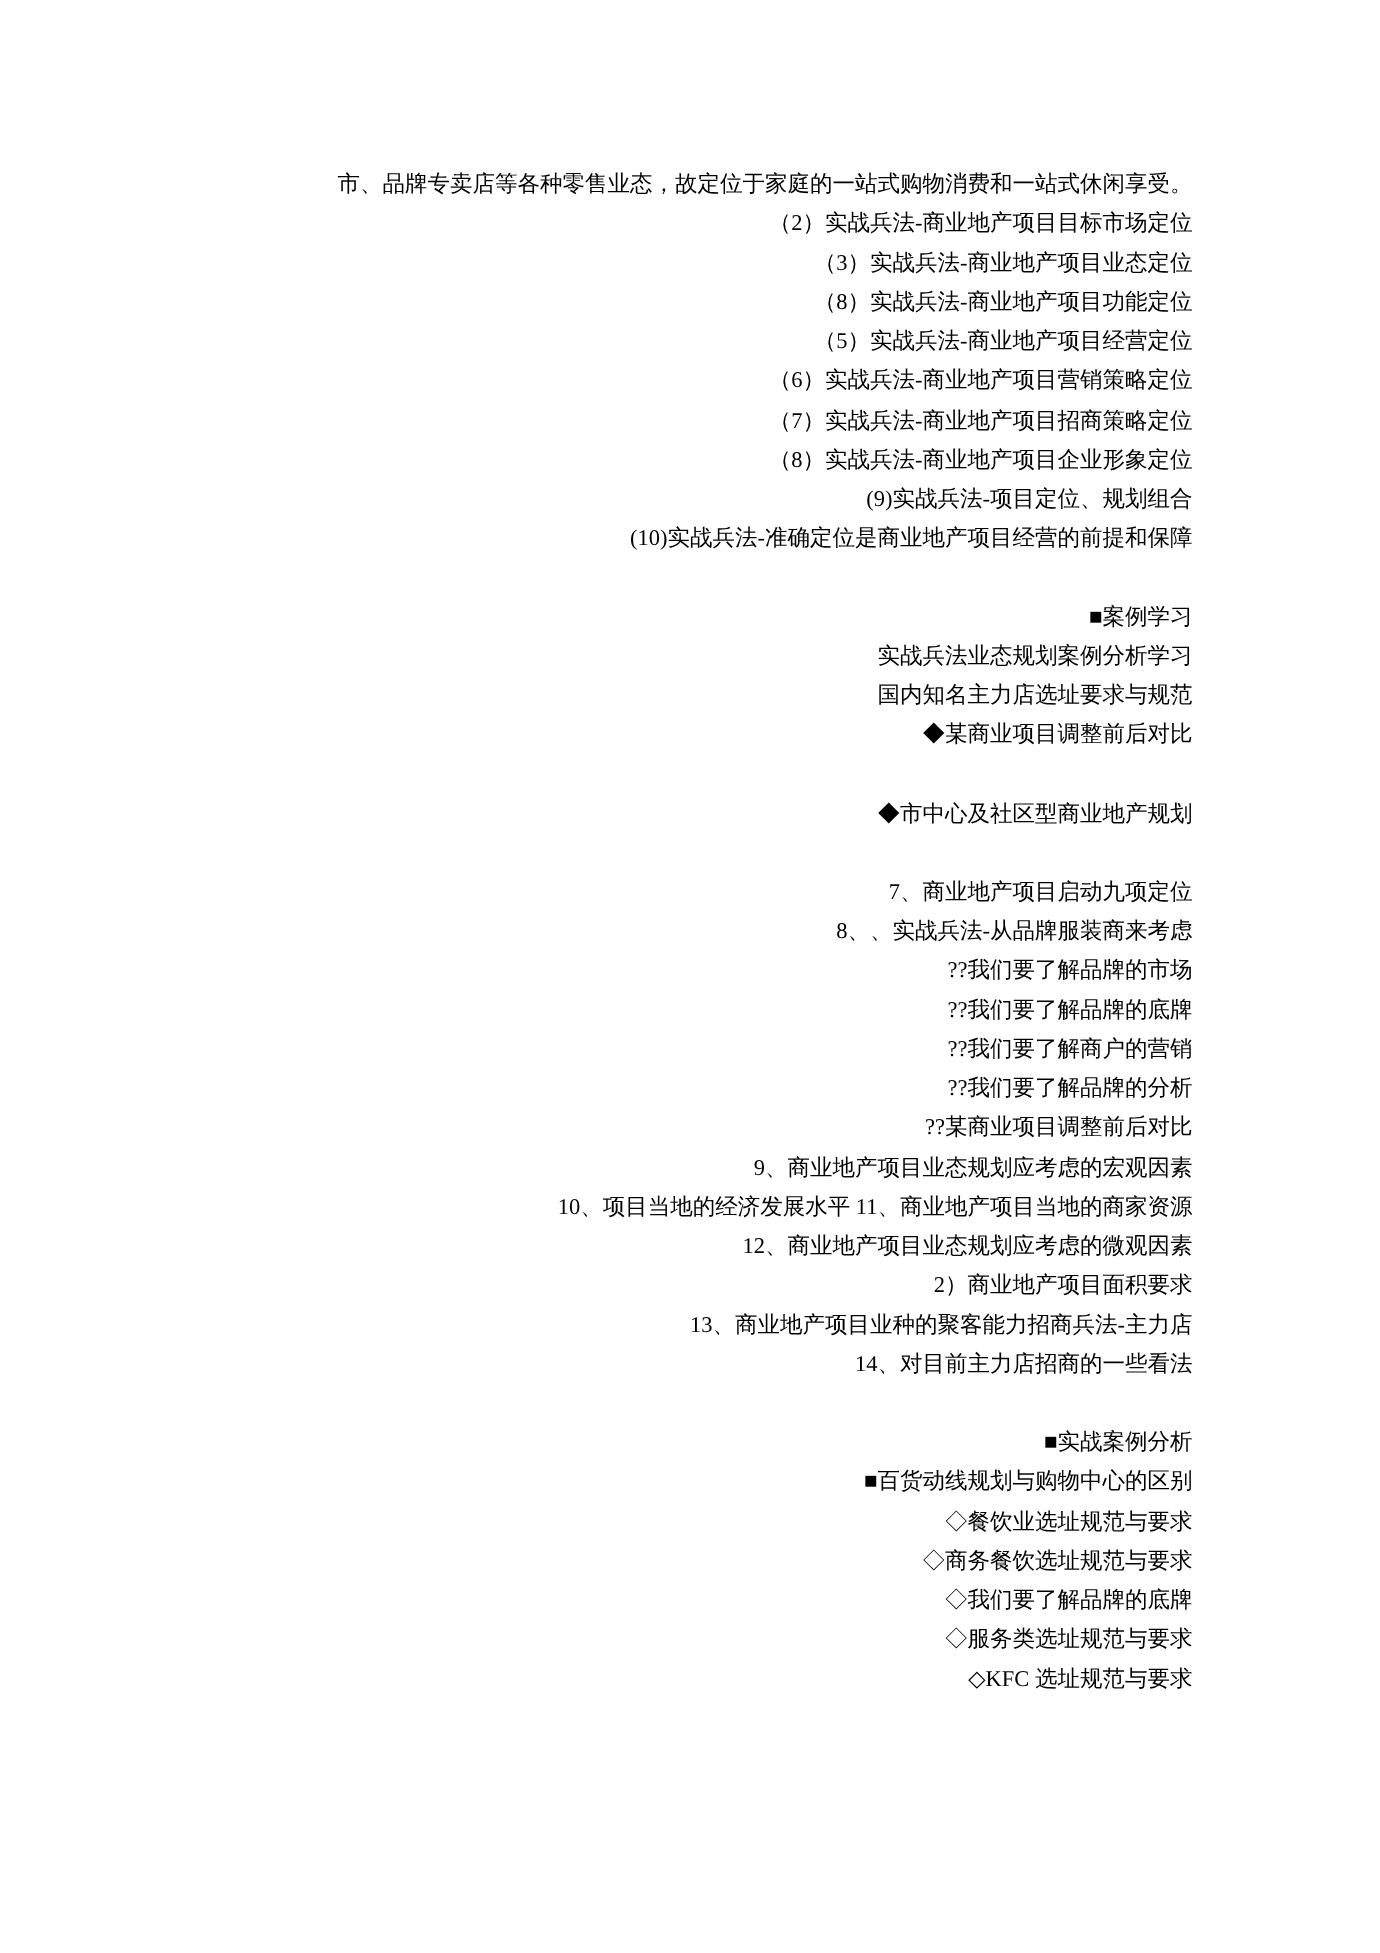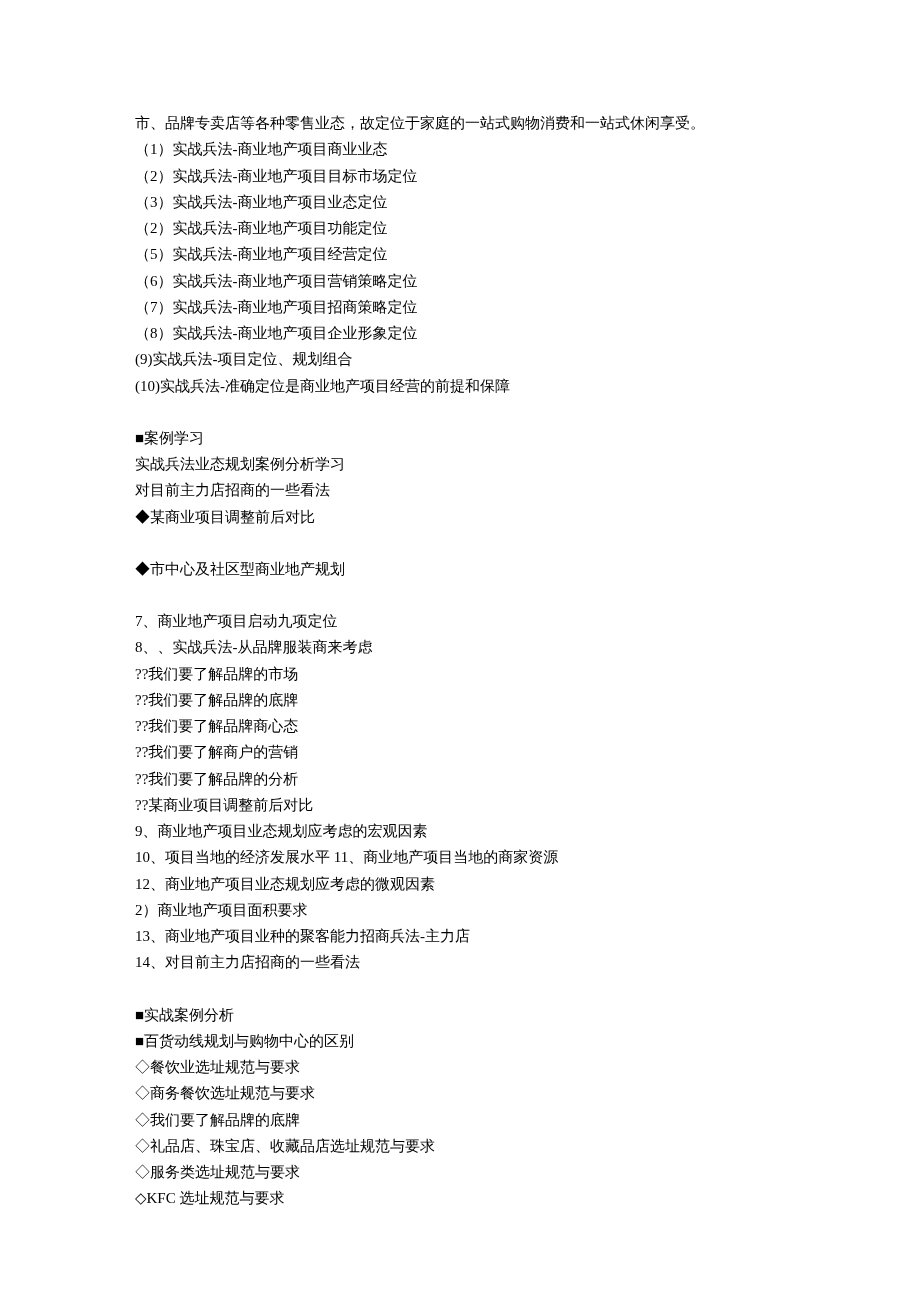--- a/index.html
+++ b/index.html
@@ -1,18 +1,19 @@
 <!DOCTYPE html>
 <html><head>
   <meta charset="utf-8">
   <style>
     * {
       margin: 0;
       padding: 0;
       box-sizing: border-box;
+      text-align: right;
     }
     body {
       width: 920px;
       min-height: 1302px;
       background: #ffffff;
       font-family: "SimSun", "宋体", serif;
       font-size: 15px;
       line-height: 1.75;
       color: #000000;
       padding: 110px 125px 80px 135px;
@@ -23,54 +24,51 @@
     }
     .blank {
       height: 26px;
     }
   </style>
 </head>
 <body>
 
 <div id="content">
     <span class="line">市、品牌专卖店等各种零售业态，故定位于家庭的一站式购物消费和一站式休闲享受。</span>
-    <span class="line">（1）实战兵法-商业地产项目商业业态</span>
     <span class="line">（2）实战兵法-商业地产项目目标市场定位</span>
     <span class="line">（3）实战兵法-商业地产项目业态定位</span>
-    <span class="line">（2）实战兵法-商业地产项目功能定位</span>
+    <span class="line">（8）实战兵法-商业地产项目功能定位</span>
     <span class="line">（5）实战兵法-商业地产项目经营定位</span>
     <span class="line">（6）实战兵法-商业地产项目营销策略定位</span>
     <span class="line">（7）实战兵法-商业地产项目招商策略定位</span>
     <span class="line">（8）实战兵法-商业地产项目企业形象定位</span>
     <span class="line">(9)实战兵法-项目定位、规划组合</span>
     <span class="line">(10)实战兵法-准确定位是商业地产项目经营的前提和保障</span>
     <div class="blank"></div>
     <span class="line">■案例学习</span>
     <span class="line">实战兵法业态规划案例分析学习</span>
-    <span class="line">对目前主力店招商的一些看法</span>
+    <span class="line">国内知名主力店选址要求与规范</span>
     <span class="line">◆某商业项目调整前后对比</span>
     <div class="blank"></div>
     <span class="line">◆市中心及社区型商业地产规划</span>
     <div class="blank"></div>
     <span class="line">7、商业地产项目启动九项定位</span>
     <span class="line">8、、实战兵法-从品牌服装商来考虑</span>
     <span class="line">??我们要了解品牌的市场</span>
     <span class="line">??我们要了解品牌的底牌</span>
-    <span class="line">??我们要了解品牌商心态</span>
     <span class="line">??我们要了解商户的营销</span>
     <span class="line">??我们要了解品牌的分析</span>
     <span class="line">??某商业项目调整前后对比</span>
     <span class="line">9、商业地产项目业态规划应考虑的宏观因素</span>
     <span class="line">10、项目当地的经济发展水平 11、商业地产项目当地的商家资源</span>
     <span class="line">12、商业地产项目业态规划应考虑的微观因素</span>
     <span class="line">2）商业地产项目面积要求</span>
     <span class="line">13、商业地产项目业种的聚客能力招商兵法-主力店</span>
     <span class="line">14、对目前主力店招商的一些看法</span>
     <div class="blank"></div>
     <span class="line">■实战案例分析</span>
     <span class="line">■百货动线规划与购物中心的区别</span>
     <span class="line">◇餐饮业选址规范与要求</span>
     <span class="line">◇商务餐饮选址规范与要求</span>
     <span class="line">◇我们要了解品牌的底牌</span>
-    <span class="line">◇礼品店、珠宝店、收藏品店选址规范与要求</span>
     <span class="line">◇服务类选址规范与要求</span>
     <span class="line">◇KFC 选址规范与要求</span>
   </div>
 
 </body></html>

